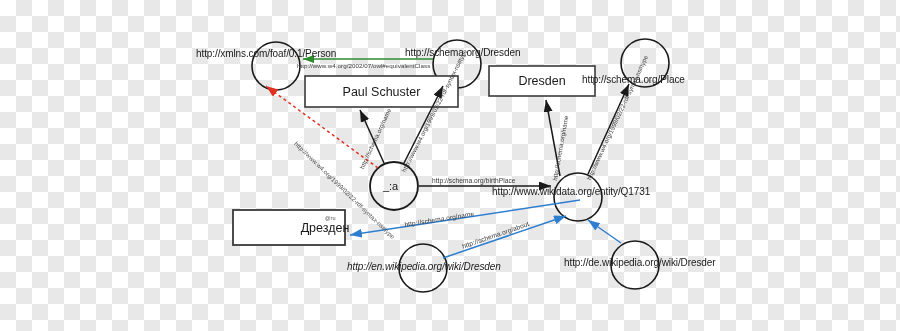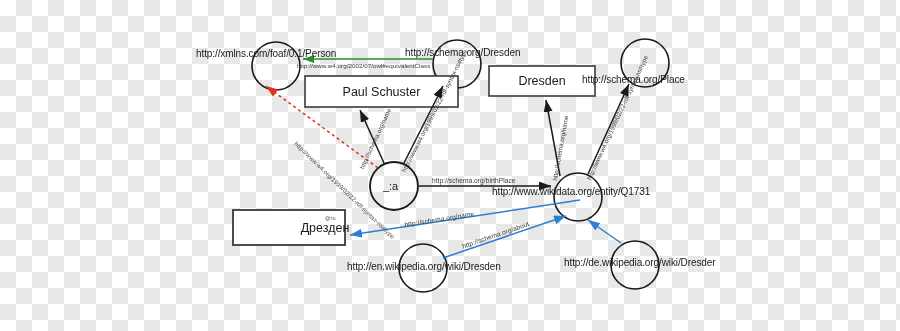--- a/index.html
+++ b/index.html
@@ -105,21 +105,21 @@
     <line x1="443" y1="258" x2="566" y2="216" stroke="#2f7fd0" stroke-width="1.5" marker-end="url(#arrow-blue)"></line>
 
     <line x1="621" y1="243" x2="588" y2="220" stroke="#2f7fd0" stroke-width="1.5" marker-end="url(#arrow-blue)"></line>
   </svg>
 
   <div class="node-label" style="left:196px; top:48px;">http://xmlns.com/foaf/0.1/Person</div>
   <div class="node-label" style="left:405px; top:47px;">http://schema.org/Dresden</div>
   <div class="node-label" style="left:582px; top:46px;margin-top:28px;">http://schema.org/Place</div>
   <div class="node-label" style="left:383px; top:180px; font-size:11px;">_:a</div>
   <div class="node-label" style="left:492px; top:186px;">http://www.wikidata.org/entity/Q1731</div>
-  <div class="node-label" style="left:347px; top:261px;">http://en.wikipedia.org/wiki/Dresden</div>
+  <div class="node-label" style="left:347px; top:261px;font-style:italic;">http://en.wikipedia.org/wiki/Dresden</div>
   <div class="node-label" style="left:556px; top:257px;padding-left:8px;">http://de.wikipedia.org/wiki/Dresder</div>
 
   <div class="box-label" style="left:305px; top:76px; width:153px; height:31px; display:flex; align-items:center; justify-content:center;">Paul Schuster</div>
   <div class="box-label" style="left:489px; top:66px; width:106px; height:30px; display:flex; align-items:center; justify-content:center;">Dresden</div>
   <div class="box-label" style="left:233px; top:210px; width:112px; height:35px; display:flex; align-items:center; justify-content:center;margin-left:36px;">Дрезден</div>
   <div class="lang-tag" style="left:325px; top:215px;">@ru</div>
 
   <div class="edge-label" style="left:297px; top:62px;">http://www.w4.org/2002/07/owl#equivalentClass</div>
 
   <div class="edge-label red-lab" style="left:298px; top:140px; transform-origin:0 0; transform:rotate(44deg);">http://www.w4.org/1999/02/22-rdf-syntax-ns#type</div>

